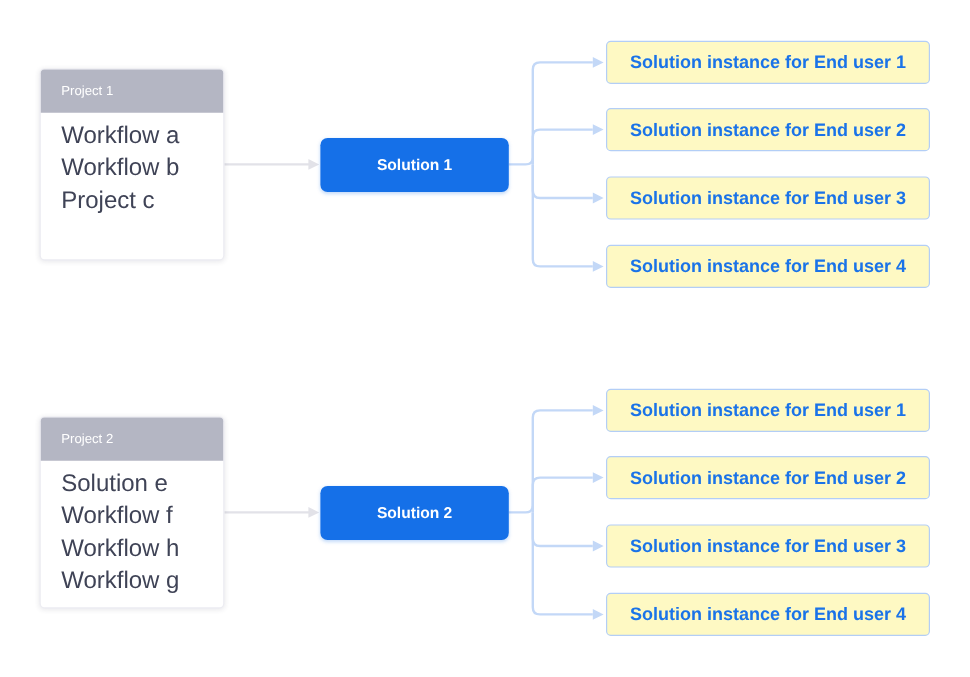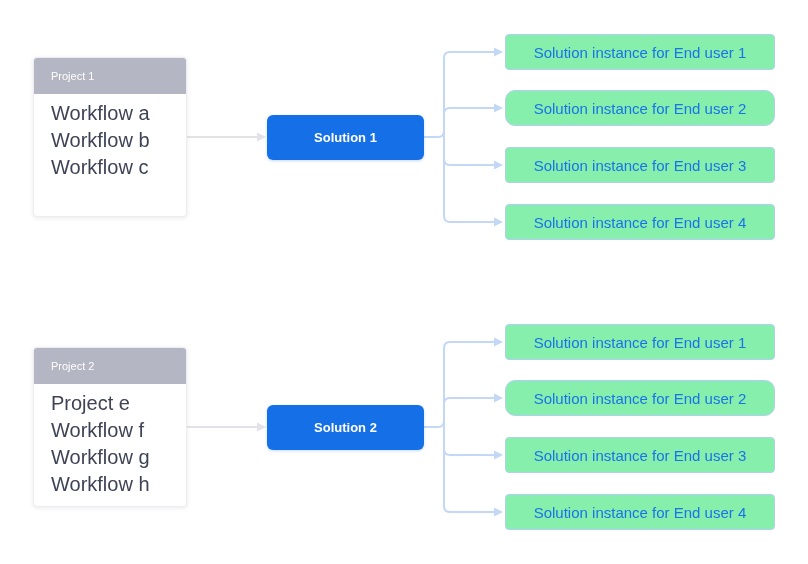--- a/index.html
+++ b/index.html
@@ -82,32 +82,32 @@
     display: flex;
     align-items: center;
     justify-content: center;
     box-shadow: 0 1px 3px rgba(21,112,232,0.25);
   }
 
   .instance-node {
     position: absolute;
     left: 505px;
     width: 270px; height: 36px;
-    background: #86efac;
+    background: #fef9c3;
     border: 1px solid var(--instance-border);
     border-radius: 4px;
     color: var(--instance-text);
     font-size: 15px;
-    font-weight: normal;
+    font-weight: bold;
     display: flex;
     align-items: center;
     justify-content: center;
   }
   .instance-node.r1 { top: 34px; }
-  .instance-node.r2 { top: 90px; border-radius: 10px; }
+  .instance-node.r2 { top: 90px; }
   .instance-node.r3 { top: 147px; }
   .instance-node.r4 { top: 204px; }
 </style>
 </head>
 <body>
 
 <div class="canvas">
 
   <section class="group g1">
     <svg class="connector-svg" viewBox="0 0 808 240">
@@ -121,21 +121,21 @@
       <path class="connector-head" d="M494 103.5 L503 108 L494 112.5 Z"></path>
       <path class="connector-head" d="M494 160.5 L503 165 L494 169.5 Z"></path>
       <path class="connector-head" d="M494 217.5 L503 222 L494 226.5 Z"></path>
     </svg>
 
     <div class="project-card">
       <div class="project-header">Project 1</div>
       <div class="workflow-list">
         <div class="workflow-item">Workflow a</div>
         <div class="workflow-item">Workflow b</div>
-        <div class="workflow-item">Workflow c</div>
+        <div class="workflow-item">Project c</div>
       </div>
     </div>
 
     <div class="solution-node">Solution 1</div>
 
     <div class="instance-node r1">Solution instance for End user 1</div>
     <div class="instance-node r2">Solution instance for End user 2</div>
     <div class="instance-node r3">Solution instance for End user 3</div>
     <div class="instance-node r4">Solution instance for End user 4</div>
   </section>
@@ -150,24 +150,24 @@
       <path class="connector-line" d="M444 137 L444 216 Q444 222 450 222 L494 222"></path>
       <path class="connector-head" d="M494 47.5 L503 52 L494 56.5 Z"></path>
       <path class="connector-head" d="M494 103.5 L503 108 L494 112.5 Z"></path>
       <path class="connector-head" d="M494 160.5 L503 165 L494 169.5 Z"></path>
       <path class="connector-head" d="M494 217.5 L503 222 L494 226.5 Z"></path>
     </svg>
 
     <div class="project-card">
       <div class="project-header">Project 2</div>
       <div class="workflow-list">
-        <div class="workflow-item">Project e</div>
+        <div class="workflow-item">Solution e</div>
         <div class="workflow-item">Workflow f</div>
+        <div class="workflow-item">Workflow h</div>
         <div class="workflow-item">Workflow g</div>
-        <div class="workflow-item">Workflow h</div>
       </div>
     </div>
 
     <div class="solution-node">Solution 2</div>
 
     <div class="instance-node r1">Solution instance for End user 1</div>
     <div class="instance-node r2">Solution instance for End user 2</div>
     <div class="instance-node r3">Solution instance for End user 3</div>
     <div class="instance-node r4">Solution instance for End user 4</div>
   </section>

